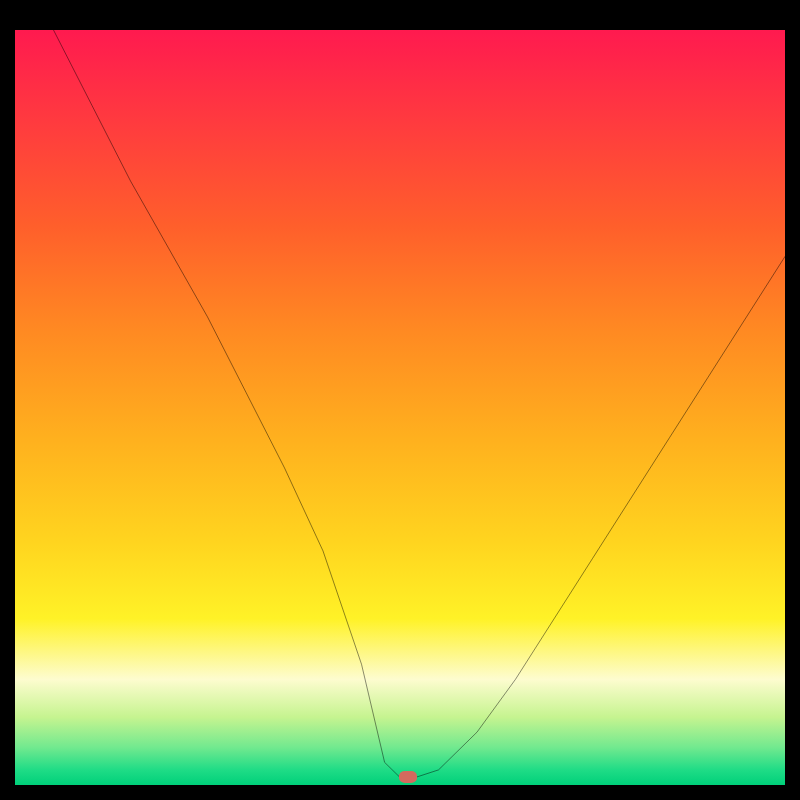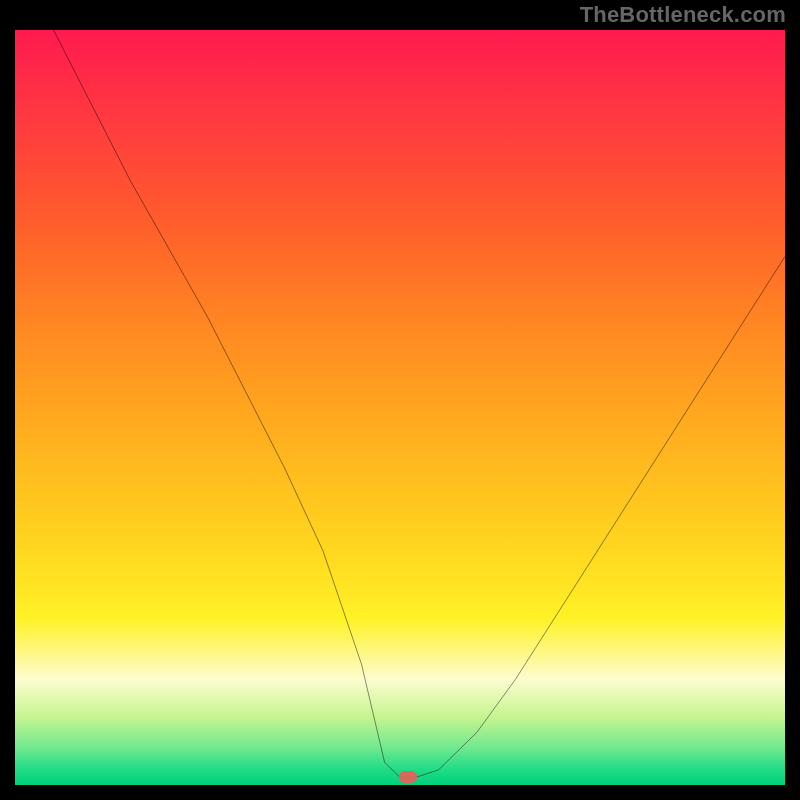--- a/index.html
+++ b/index.html
@@ -73,21 +73,20 @@
     background: #d46a5e;
     z-index: 6;
     transform: translate(-50%, -50%);
   }
 </style>
 </head>
 <body>
 
 <div class="frame">
 
-  <div class="watermark">TheBottleneck.com</div>
 
   <div class="plot">
     <div class="gradient"></div>
 
     <svg class="curve-svg" viewBox="0 0 100 100" preserveAspectRatio="none">
       <path id="curve-path" fill="none" stroke="#000" stroke-width="0.45" vector-effect="non-scaling-stroke" stroke-linecap="round" stroke-linejoin="round" d="M5.00 0.00 L10.00 10.00 L15.00 20.00 L20.00 29.00 L25.00 38.00 L30.00 48.00 L35.00 58.00 L40.00 69.00 L45.00 84.00 L48.00 97.00 L50.00 99.00 L52.00 99.00 L55.00 98.00 L60.00 93.00 L65.00 86.00 L70.00 78.00 L75.00 70.00 L80.00 62.00 L85.00 54.00 L90.00 46.00 L95.00 38.00 L100.00 30.00"></path>
     </svg>
 
     <div class="dot" id="min-dot" style="left: 51%; top: 99%;"></div>
   </div>

